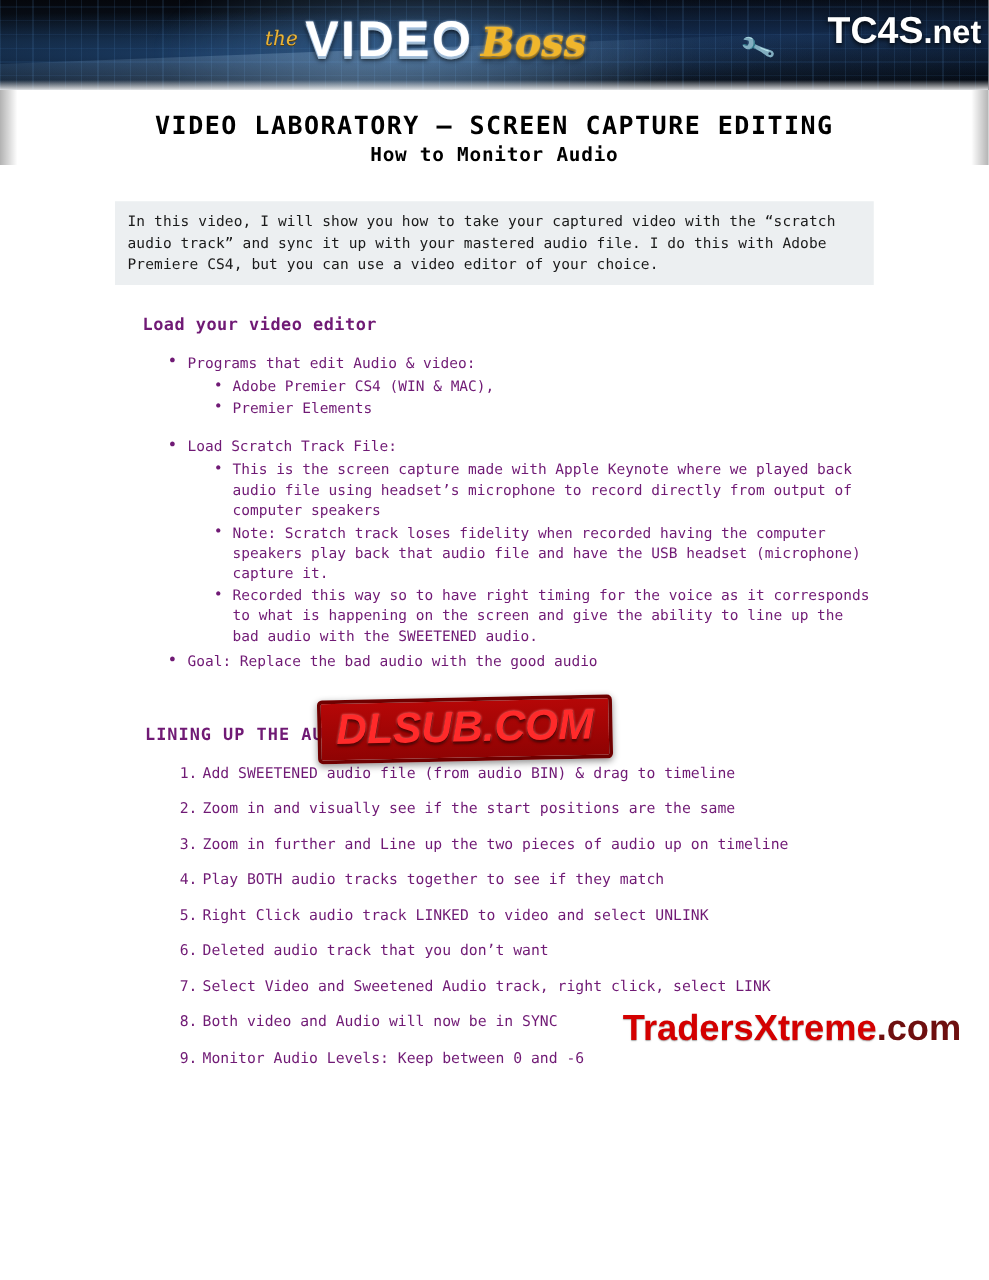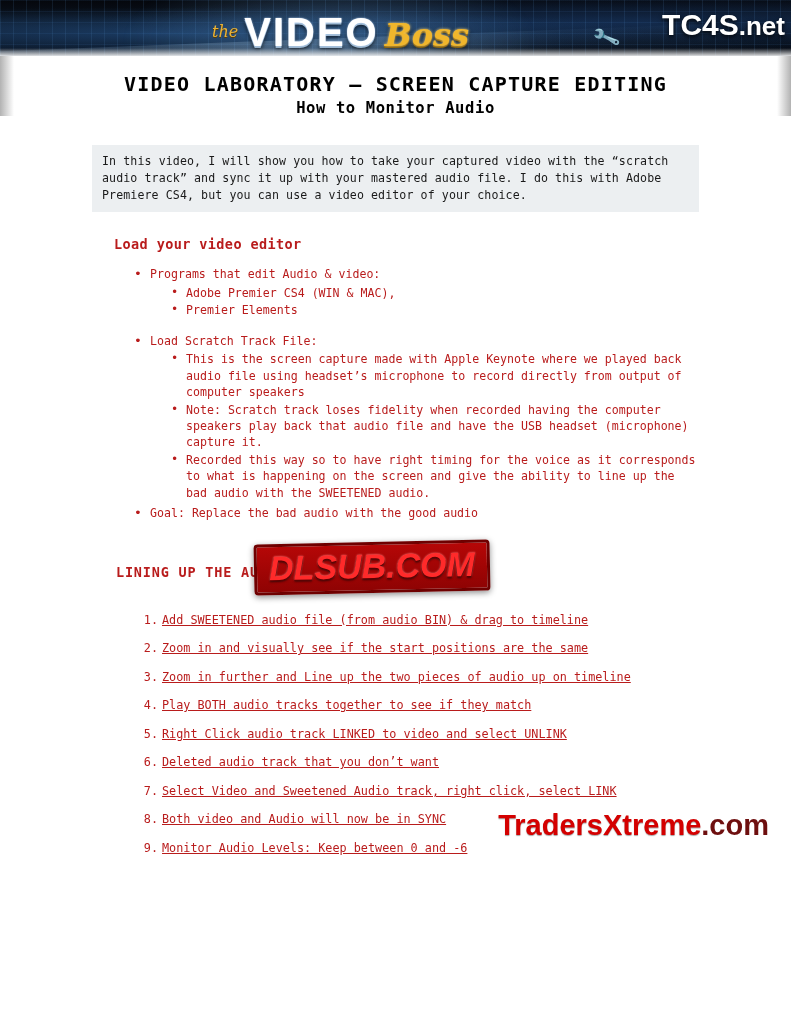--- a/index.html
+++ b/index.html
@@ -12,21 +12,21 @@
     background: #ffffff;
     font-family: "DejaVu Sans Mono", monospace;
     position: relative;
     overflow: hidden;
   }
 
   
   .banner {
     position: relative;
     width: 791px;
-    height: 56px;
+    height: 72px;
     background:
       radial-gradient(ellipse at 20% 60%, rgba(40,90,150,0.55) 0%, rgba(0,0,0,0) 55%),
       radial-gradient(ellipse at 78% 40%, rgba(30,70,130,0.45) 0%, rgba(0,0,0,0) 60%),
       linear-gradient(180deg, #05070c 0%, #0b1624 45%, #050a12 100%);
     overflow: hidden;
   }
   .banner .grid-lines {
     position: absolute;
     inset: 0;
     background-image:
@@ -158,21 +158,21 @@
     background: #eceff1;
     padding: 8px 10px 9px 10px;
     font-size: 11.6px;
     line-height: 1.45;
     color: #1a1a1a;
     letter-spacing: 0.1px;
   }
 
   .content {
     margin: 0 92px;
-    color: #b91c1c;
+    color: #701a75;
   }
 
   h2.section {
     font-size: 13.5px;
     font-weight: bold;
     margin: 24px 0 0 22px;
     letter-spacing: 0.4px;
   }
   h2.section.caps {
     margin-left: 24px;
@@ -212,25 +212,24 @@
   ul.lvl2 > li::before {
     content: "•";
     position: absolute;
     left: -15px;
     top: -1px;
     font-size: 12px;
   }
   .gap-top { margin-top: 14px; }
 
   ol.steps {
-    margin: 32px 0 0 0;
+    margin: 14px 0 0 0;
     padding-left: 70px;
     list-style: none;
     counter-reset: step;
-    text-decoration: underline;
   }
   ol.steps > li {
     position: relative;
     counter-increment: step;
     font-size: 11.8px;
     line-height: 1.4;
     margin-bottom: 12px;
   }
   ol.steps > li::before {
     content: counter(step) ".";

